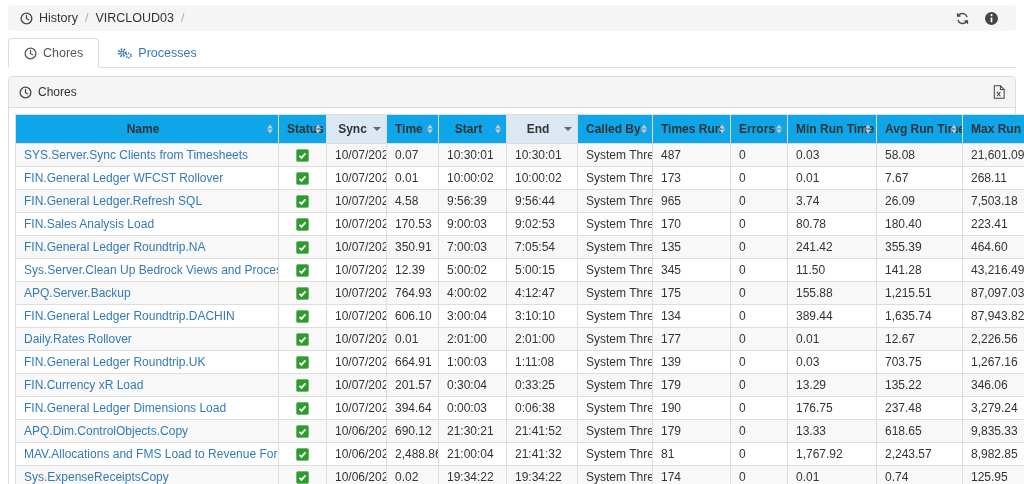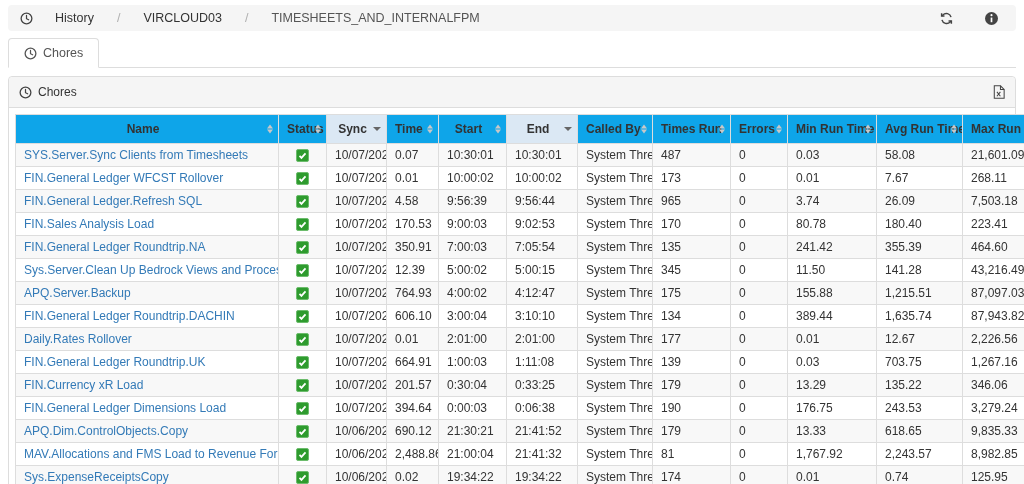--- a/index.html
+++ b/index.html
@@ -10,21 +10,21 @@
     font-family:"Liberation Sans", sans-serif;
     font-size:12px;
   }
   .icon svg { display:block; }
 
   
   .breadcrumb-bar {
     display:flex; align-items:center;
     height:26px; margin:5px 8px 7px 8px; padding:0 12px;
     background:#f5f5f5; border-radius:4px;
-    font-size:12.5px; color:#333;gap:16px;
+    font-size:12.5px; color:#333;
   }
   .breadcrumb-bar .icon { color:#444; margin-right:6px; }
   .crumb { color:#333; cursor:pointer; }
   .crumb.current { color:#555; cursor:default; }
   .sep { color:#b0b0b0; margin:0 7px; }
   .spacer { flex:1; }
   .action-icon { color:#337ab7; cursor:pointer; margin-left:10px; }
 
   
   .tabs { display:flex; margin:0 8px; border-bottom:1px solid #ddd; }
@@ -90,21 +90,20 @@
     <span class="icon">
       <svg viewBox="0 0 16 16" width="13" height="13">
           <circle cx="8" cy="8" r="6.6" fill="none" stroke="currentColor" stroke-width="1.6"></circle>
           <path d="M8 4.2V8.2L10.6 9.6" fill="none" stroke="currentColor" stroke-width="1.5" stroke-linecap="round"></path>
         </svg>
     </span>
     <span class="crumb">History</span>
     <span class="sep">/</span>
     <span class="crumb">VIRCLOUD03</span>
     <span class="sep">/</span>
-    <span class="crumb current">TIMESHEETS_AND_INTERNALFPM</span>
     <span class="spacer"></span>
     <span class="icon action-icon">
       <svg viewBox="0 0 16 16" width="13" height="13">
           <path d="M13.6 6.3A6 6 0 0 0 3.5 3.6L2 5" fill="none" stroke="currentColor" stroke-width="1.8"></path>
           <path d="M2 1.5V5h3.5" fill="none" stroke="currentColor" stroke-width="1.8"></path>
           <path d="M2.4 9.7a6 6 0 0 0 10.1 2.7l1.5-1.4" fill="none" stroke="currentColor" stroke-width="1.8"></path>
           <path d="M14 14.5V11h-3.5" fill="none" stroke="currentColor" stroke-width="1.8"></path>
         </svg>
     </span>
     <span class="icon action-icon">
@@ -118,20 +117,32 @@
 
   <div class="tabs">
     <div class="tab active">
       <span class="icon">
         <svg viewBox="0 0 16 16" width="13" height="13">
             <circle cx="8" cy="8" r="6.6" fill="none" stroke="currentColor" stroke-width="1.6"></circle>
             <path d="M8 4.2V8.2L10.6 9.6" fill="none" stroke="currentColor" stroke-width="1.5" stroke-linecap="round"></path>
           </svg>
       </span>
       <span>Chores</span>
+    </div>
+    <div class="tab">
+      <span class="icon">
+        <svg viewBox="0 0 18 14" width="15" height="12">
+            <g fill="none" stroke="currentColor">
+              <circle cx="6.3" cy="6.6" r="4.1" stroke-width="2.4" stroke-dasharray="1.8 1.6"></circle>
+              <circle cx="6.3" cy="6.6" r="1.9" stroke-width="1.4"></circle>
+              <circle cx="14" cy="10.2" r="2.7" stroke-width="2" stroke-dasharray="1.4 1.3"></circle>
+            </g>
+          </svg>
+      </span>
+      <span>Processes</span>
     </div>
   </div>
 
   <div class="panel">
     <div class="panel-header">
       <span class="icon">
         <svg viewBox="0 0 16 16" width="13" height="13">
             <circle cx="8" cy="8" r="6.6" fill="none" stroke="currentColor" stroke-width="1.6"></circle>
             <path d="M8 4.2V8.2L10.6 9.6" fill="none" stroke="currentColor" stroke-width="1.5" stroke-linecap="round"></path>
           </svg>
@@ -401,21 +412,21 @@
                   </svg>
                 </span></td>
               <td>10/07/2022</td>
               <td>394.64</td>
               <td>0:00:03</td>
               <td>0:06:38</td>
               <td>System Thread</td>
               <td>190</td>
               <td>0</td>
               <td>176.75</td>
-              <td>243.53</td>
+              <td>237.48</td>
               <td>3,279.24</td>
             </tr>
             <tr>
               <td><a href="#">APQ.Dim.ControlObjects.Copy</a></td>
               <td class="status-cell"><span class="check-icon">
                   <svg viewBox="0 0 12 12" width="9" height="9">
                     <path d="M2 6.5l2.6 2.6L10 3.2" fill="none" stroke="#fff" stroke-width="2.4"></path>
                   </svg>
                 </span></td>
               <td>10/06/2022</td>

